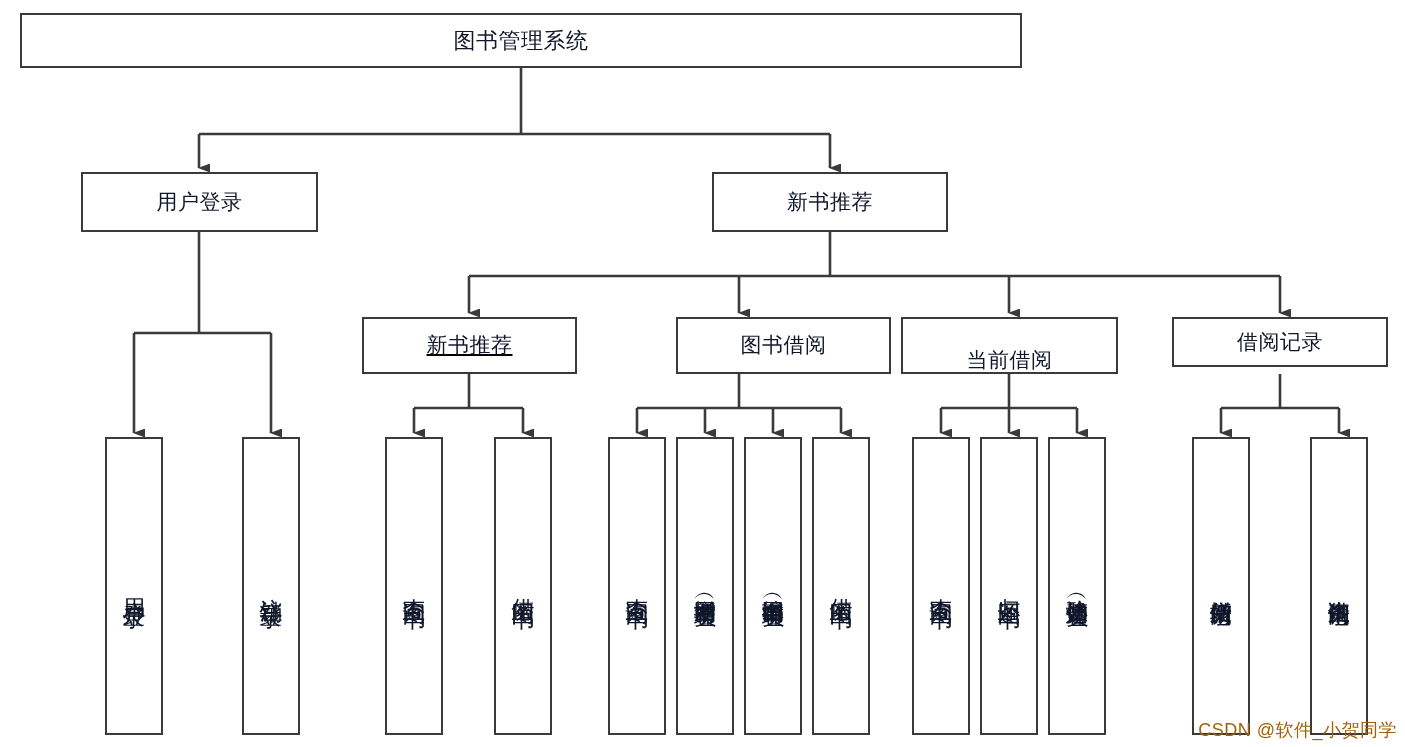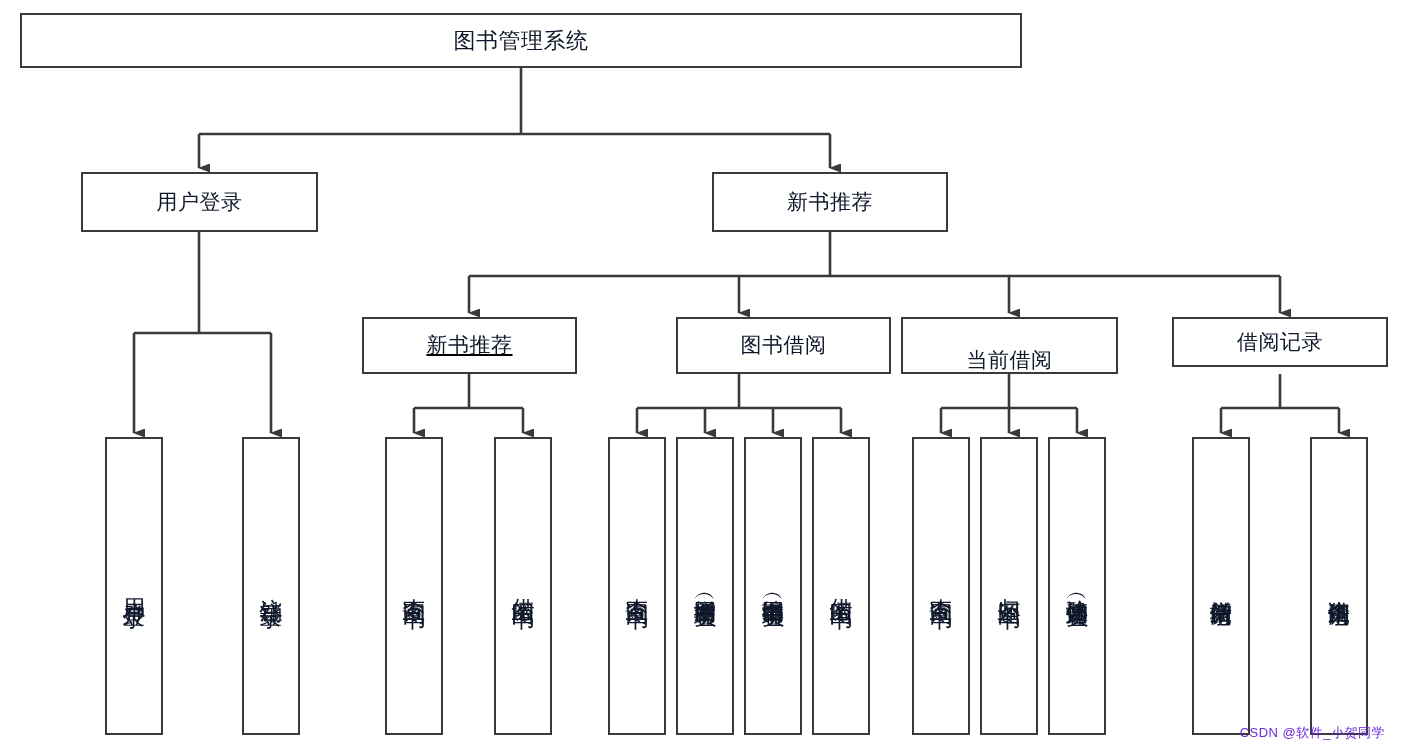--- a/index.html
+++ b/index.html
@@ -58,24 +58,24 @@
     font-size: 23px;
     letter-spacing: 3px;
     line-height: 1;
   }
   .node.vert.tight .node-label {
     font-size: 22px;
     letter-spacing: 1px;
   }
   .watermark {
     position: absolute;
-    right: 20px;
+    right: 8px;
     bottom: 5px;
-    font-size: 13px;
-    color: #6d28d9;
+    font-size: 18px;
+    color: #a16207;
     letter-spacing: 0.5px;
     white-space: nowrap;
     pointer-events: none;
   }
 </style>
 </head>
 <body>
 
 <div id="diagram-root">
 

